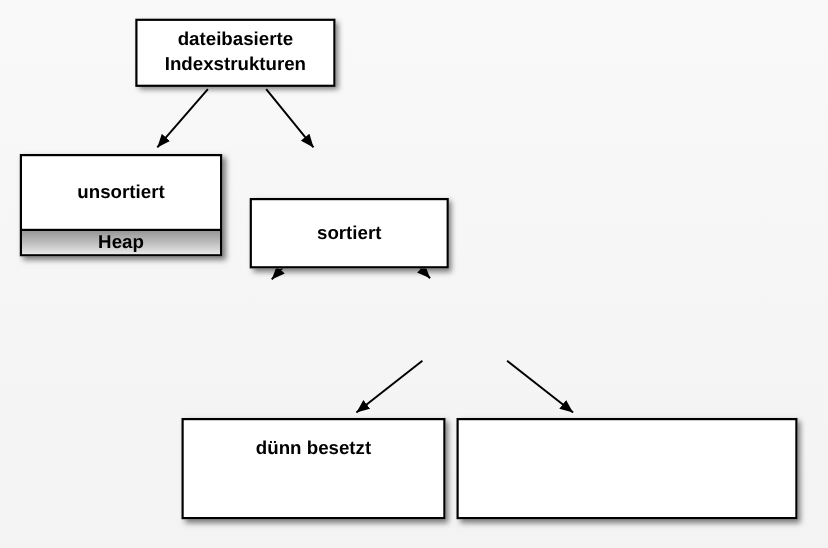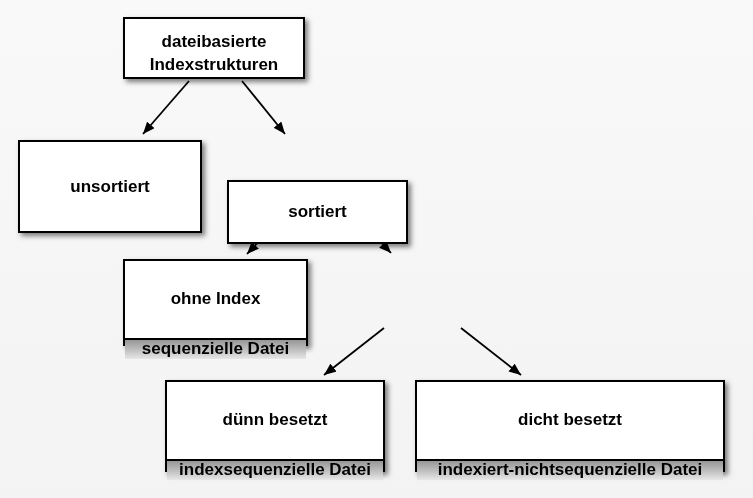--- a/index.html
+++ b/index.html
@@ -32,21 +32,21 @@
     color:#000000;
     font-size:17px;
     font-weight:bold;
     text-align:center;
   }
   .node .main{
     display:flex;
     align-items:center;
     justify-content:center;
     line-height:1.35;
-    padding:12px 4px;
+    padding:0 4px;
     flex:0 0 auto;
   }
   .node.single .main{flex:1 1 auto;}
   .node .sub{
     flex:1 1 auto;
     border-top:2px solid #000000;
     background:linear-gradient(180deg,#979797 0%,#b9b9b9 45%,#e7e7e7 100%);
     display:flex;
     align-items:center;
     justify-content:center;
@@ -54,21 +54,21 @@
     padding:0 4px;
   }
   
   #node-root      {left:123px;top:17px; width:182px;height:62px;}
   #node-unsortiert{left:18px; top:140px;width:184px;height:93px;}
   #node-unsortiert .main{height:66px;}
   #node-sortiert  {left:227px;top:140px;width:181px;height:64px;margin-top:40px;}
   #node-ohne      {left:123px;top:259px;width:185px;height:87px;}
   #node-ohne .main{height:53px;}
   #node-mit       {left:331px;top:258px;width:182px;height:68px;}
-  #node-duenn     {left:165px;top:380px;width:220px;height:92px;}
+  #node-duenn     {left:165px;top:380px;width:240px;height:92px;}
   #node-duenn .main{height:53px;}
   #node-dicht     {left:415px;top:380px;width:310px;height:92px;}
   #node-dicht .main{height:53px;}
 </style>
 </head>
 <body>
 
 <div class="canvas">
 
   <svg class="edges" viewBox="0 0 753 498" xmlns="http://www.w3.org/2000/svg">
@@ -84,35 +84,29 @@
     <line x1="384" y1="328" x2="324" y2="375" stroke="#000000" stroke-width="1.8" marker-end="url(#arrowhead)"></line>
     <line x1="461" y1="328" x2="521" y2="375" stroke="#000000" stroke-width="1.8" marker-end="url(#arrowhead)"></line>
   </svg>
 
   <div class="node single" id="node-root">
     <div class="main">dateibasierte Indexstrukturen</div>
   </div>
 
   <div class="node" id="node-unsortiert">
     <div class="main">unsortiert</div>
+    <div class="sub">Heap</div>
   </div>
 
   <div class="node single" id="node-sortiert">
     <div class="main">sortiert</div>
   </div>
 
-  <div class="node" id="node-ohne">
-    <div class="main">ohne Index</div>
-    <div class="sub">sequenzielle Datei</div>
-  </div>
 
 
   <div class="node" id="node-duenn">
     <div class="main">dünn besetzt</div>
-    <div class="sub">indexsequenzielle Datei</div>
   </div>
 
   <div class="node" id="node-dicht">
-    <div class="main">dicht besetzt</div>
-    <div class="sub">indexiert-nichtsequenzielle Datei</div>
   </div>
 
 </div>
 
 </body></html>

